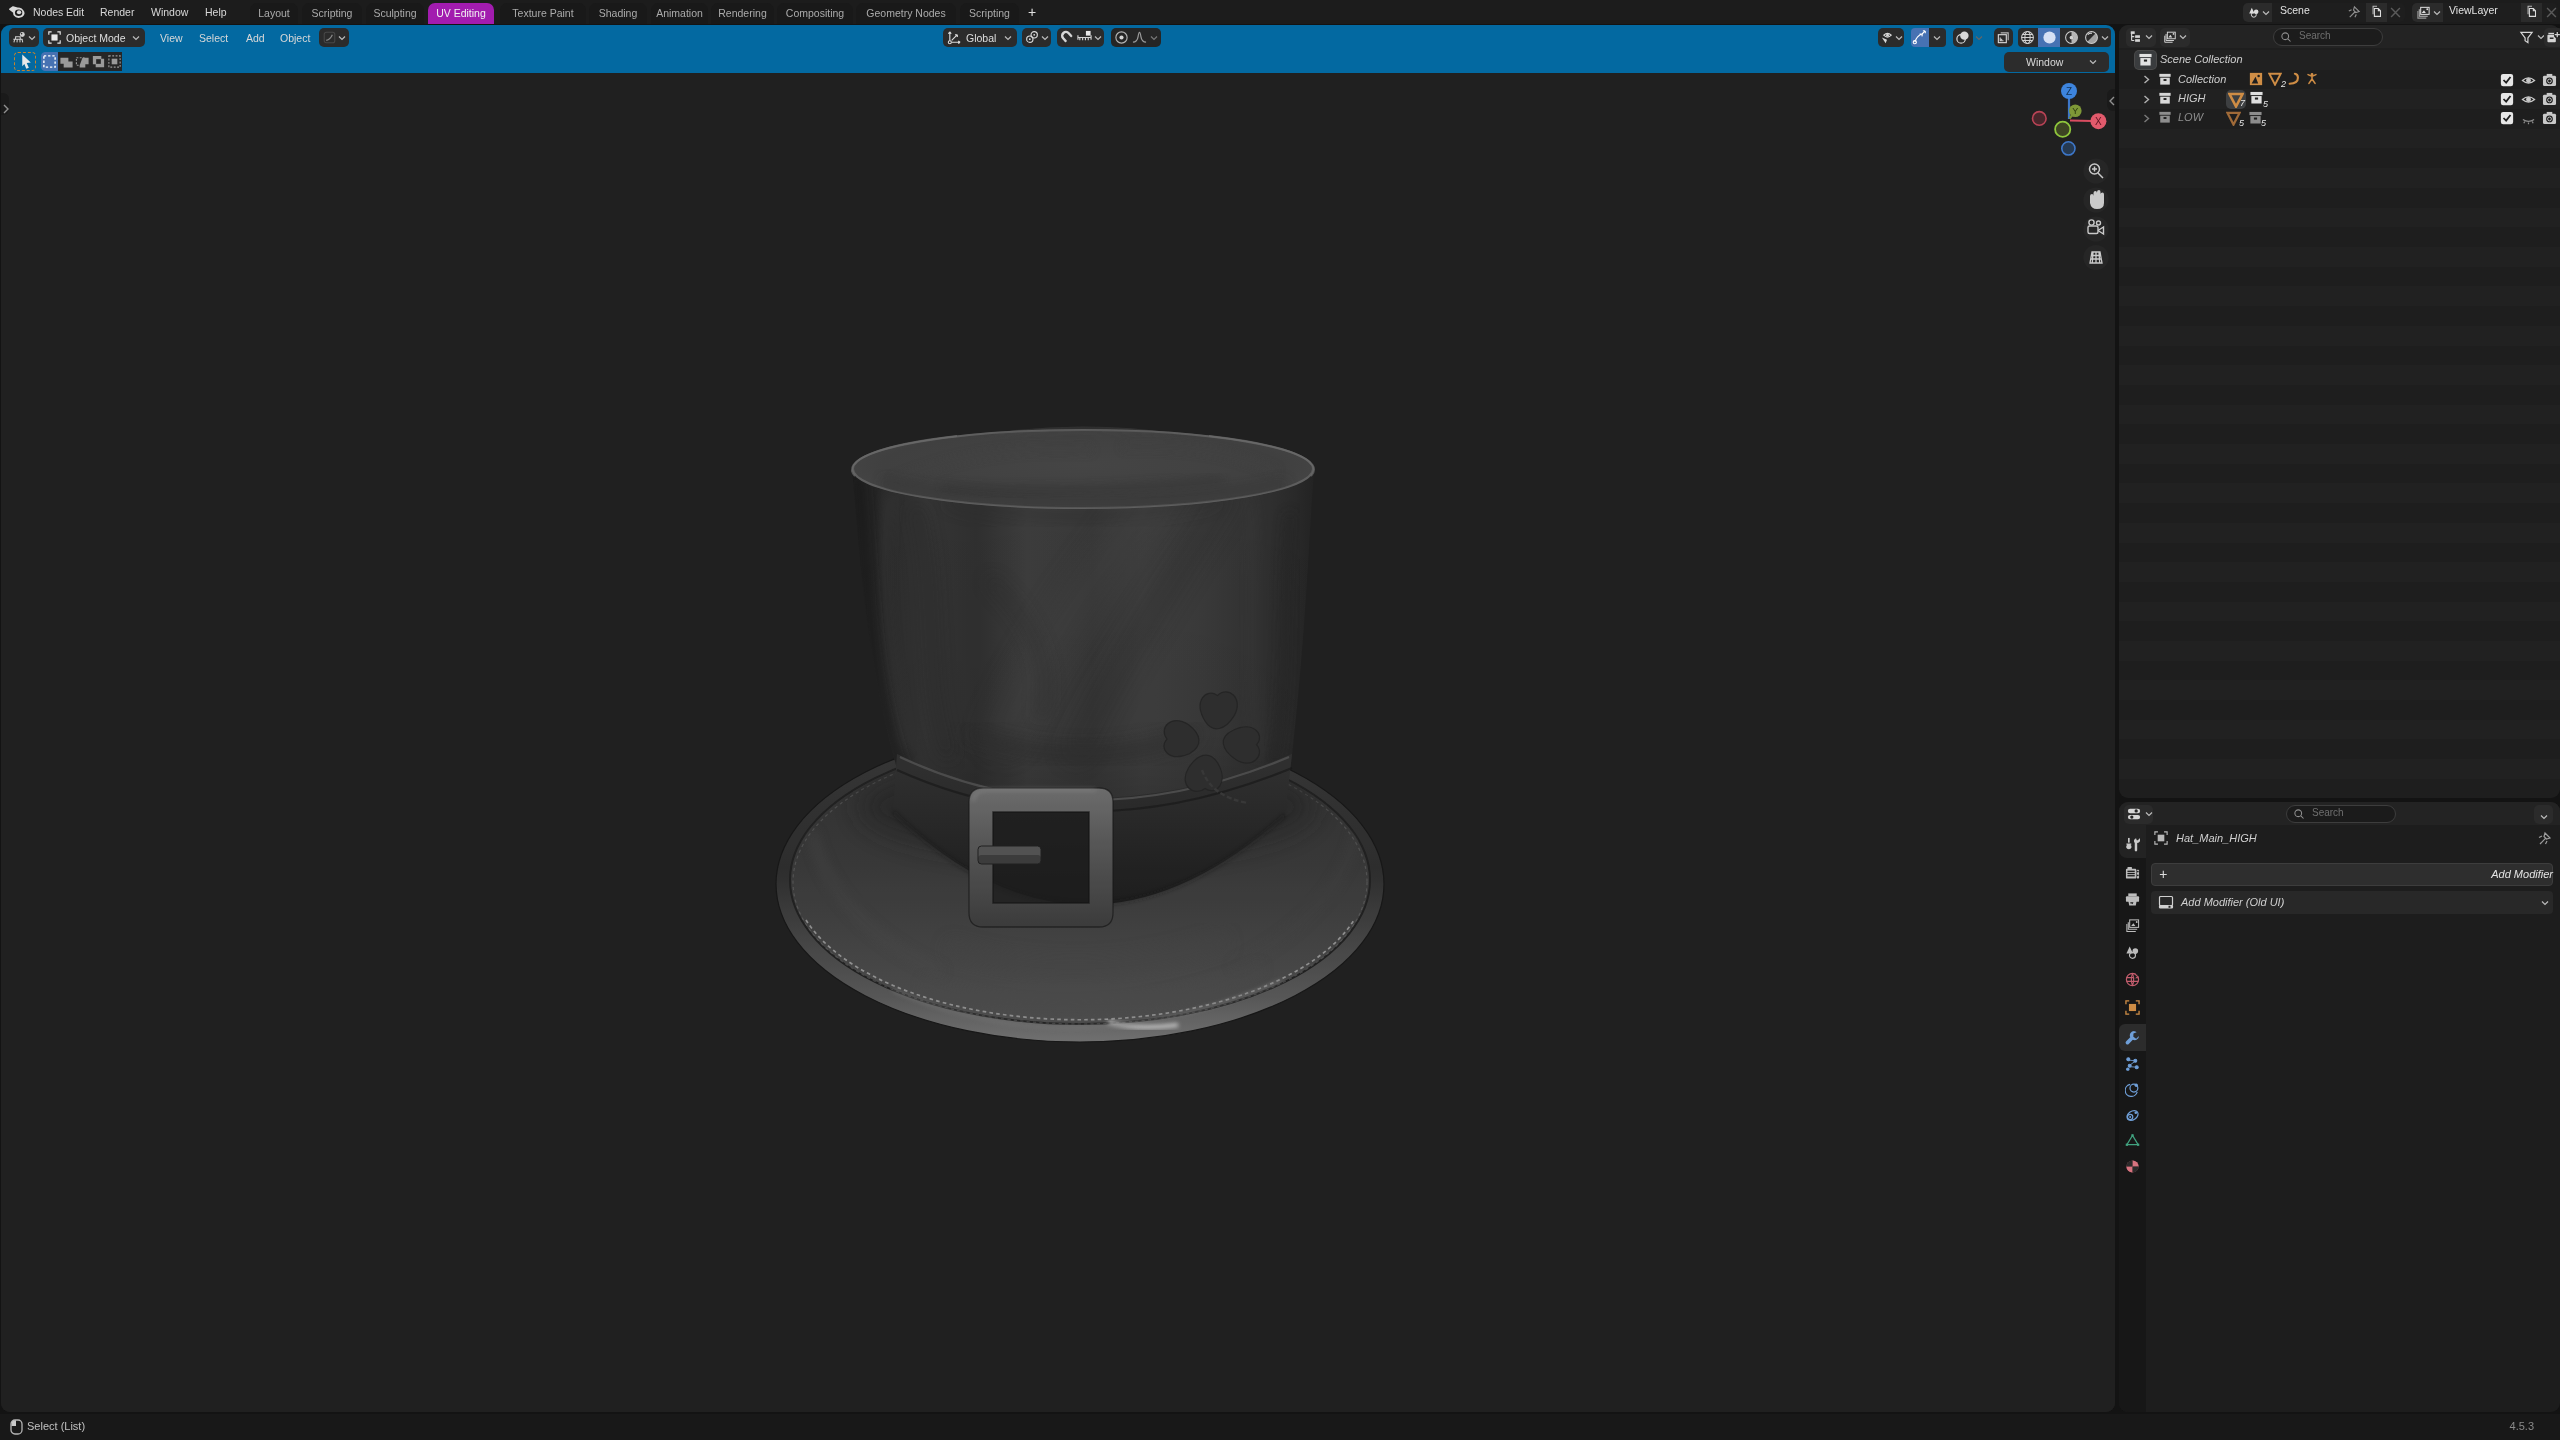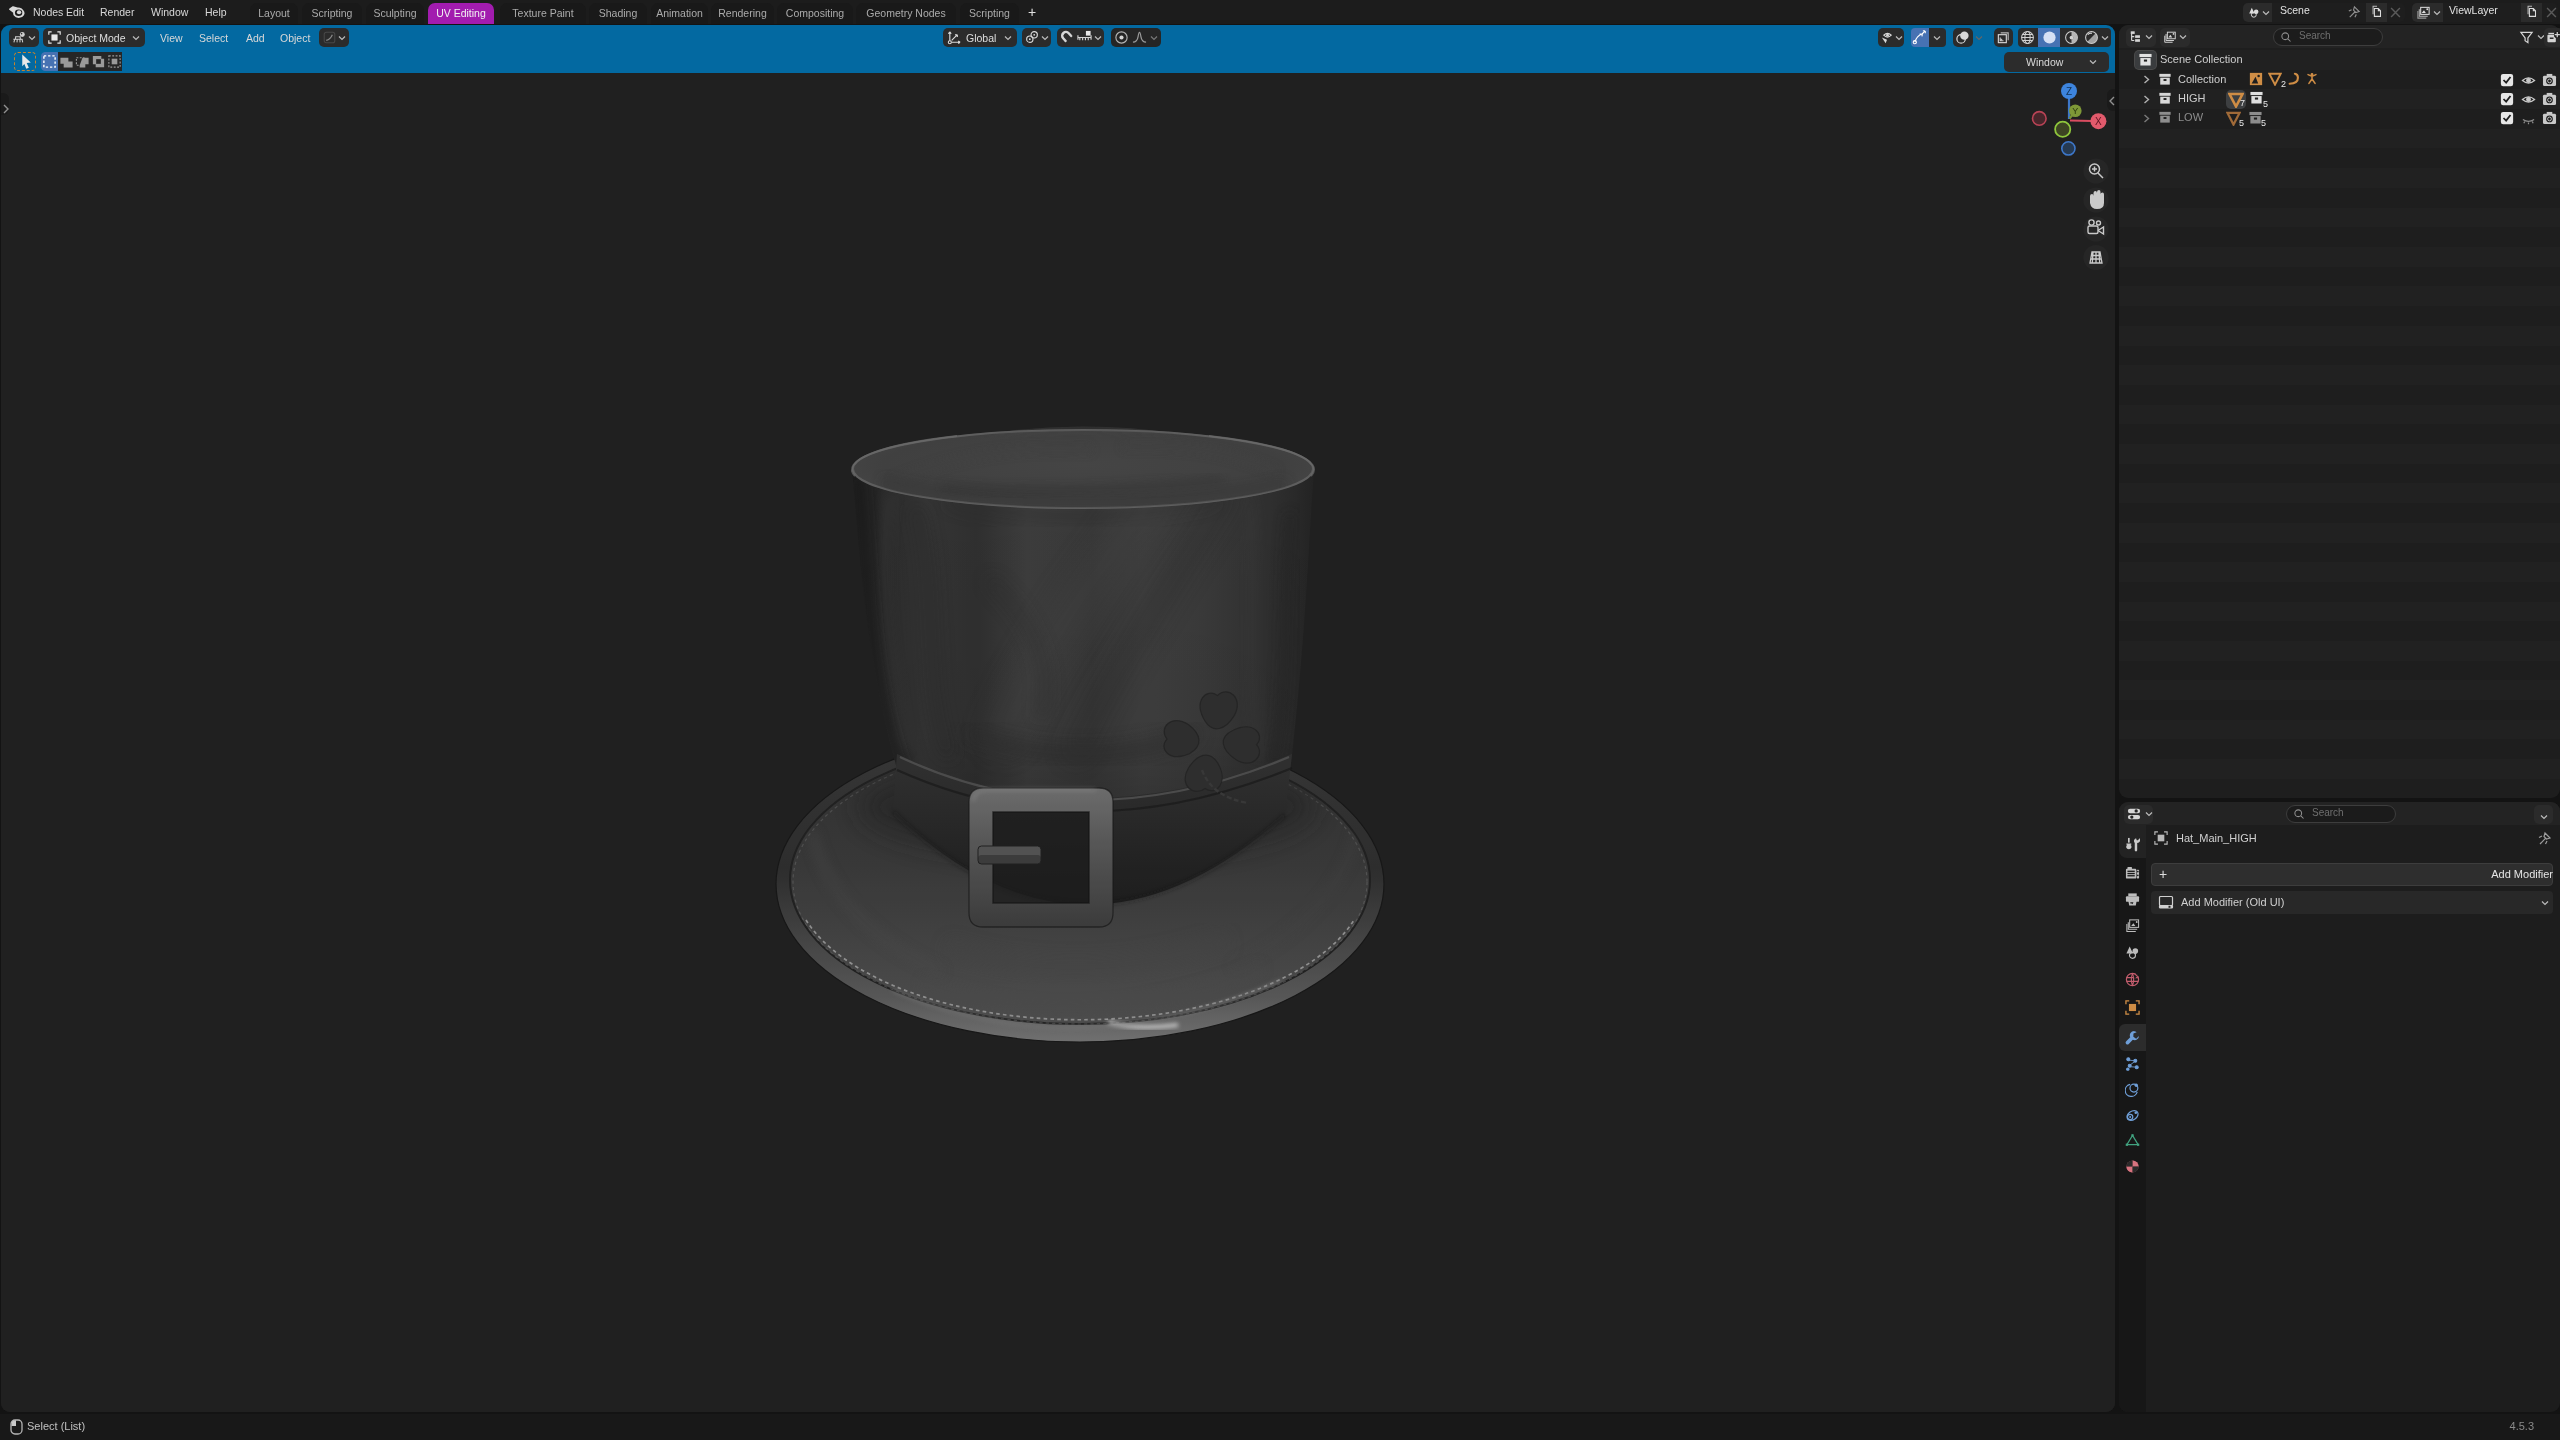--- a/index.html
+++ b/index.html
@@ -1,18 +1,18 @@
 <!DOCTYPE html>
 <html><head>
 <meta charset="utf-8">
 <style>
   * { margin:0; padding:0; box-sizing:border-box; -webkit-font-smoothing:antialiased; }
   html,body { width:2560px; height:1440px; background:#131313; overflow:hidden;
     font-family:"Liberation Sans", sans-serif; }
-  .abs { position:absolute; }
+  .abs { position:absolute;font-style:italic; }
   #topbar { position:absolute; left:0; top:0; width:2560px; height:24px; background:#1c1c1c; }
   .menu { position:absolute; top:0; height:24px; line-height:24px; color:#d8d8d8; font-size:10.5px; }
   .tab { position:absolute; top:3px; height:21px; line-height:21px; font-size:10.5px; color:#ababab;
      background:#191919; text-align:center; border-radius:7px 7px 0 0; }
   .tab.active { background:#a21caf; color:#f2f2f2; }
   #vp { position:absolute; left:1px; top:25px; width:2114px; height:1387px; background:#202020; border-radius:9px; }
   #vphead { position:absolute; left:0; top:0; width:100%; height:48px; background:#0369a1; border-radius:9px 9px 0 0; }
   #outliner { position:absolute; left:2119px; top:25px; width:441px; height:773px; background:#1e1e1e; border-radius:9px; }
   #outlhead { position:absolute; left:0; top:0; width:100%; height:23px; background:#232323; border-radius:9px 9px 0 0; }
   #props { position:absolute; left:2119px; top:802px; width:441px; height:610px; background:#1d1d1d; border-radius:9px; }

